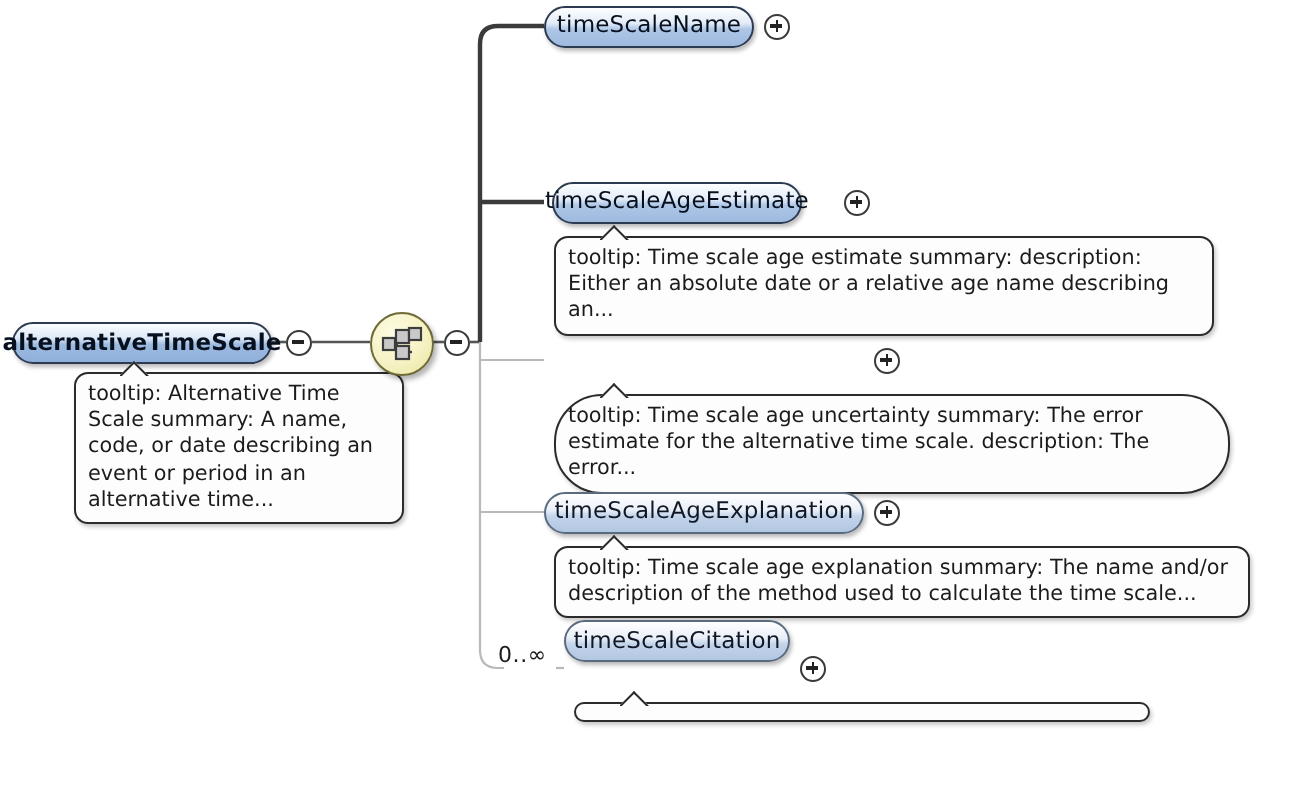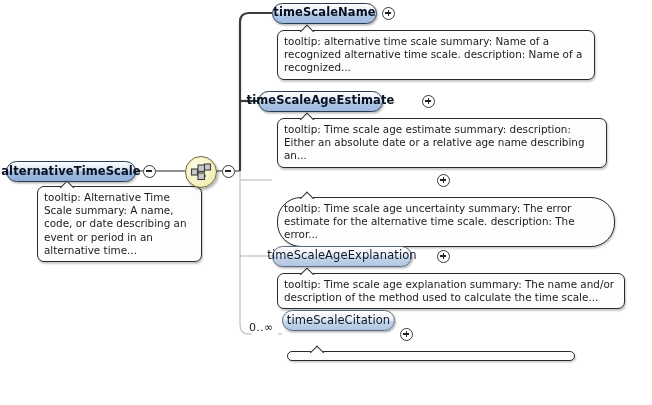--- a/index.html
+++ b/index.html
@@ -51,21 +51,21 @@
     font-size: 11.5px;
     color: #101828;
     line-height: 1;
     letter-spacing: 0.1px;
   }
   
   .node.strong {
     border: 1.6px solid #2c3b51;
     background: linear-gradient(to bottom, #fdfefe 0%, #e3ecf8 40%, #adc6e6 56%, #9dbadf 100%);
   }
-  .node.strong .label { font-weight: bold; color: #06101f; text-align: right; }
+  .node.strong .label { font-weight: normal; color: #06101f; text-align: right; }
   .node.root {
     border: 1.6px solid #2c3b51;
     background: linear-gradient(to bottom, #fcfdff 0%, #dce8f7 38%, #9dbadf 54%, #8fb0db 100%);
   }
   .node.root .label { font-weight: bold; color: #06101f; }
 
   
   .tip {
     position: absolute;
     box-sizing: border-box;
@@ -197,41 +197,37 @@
       <rect x="12" y="16" width="6.5" height="6.5" fill="#c9c9c9" stroke="#3d3d3d" stroke-width="1.1"></rect>
       <rect x="18.5" y="7" width="6" height="6" fill="#c9c9c9" stroke="#3d3d3d" stroke-width="1.1"></rect>
     </svg>
   </div>
   <div class="toggle" style="left:222px; top:164.5px;"></div>
 
   <div class="node strong" style="left:272px; top:2.5px; width:105px;">
     <span class="label">timeScaleName</span>
   </div>
   <div class="toggle plus" style="left:382px; top:6.5px;"></div>
-  <div class="tip" style="left:277px; top:30px; width:318px;">
-    <span class="tail" style="left:22px;"></span>
-    <span class="tiptext">tooltip: alternative time scale summary: Name of a recognized alternative time scale. description: Name of a recognized...</span>
-  </div>
-
-  <div class="node strong" style="left:258px; top:90.5px; width:125px;">
+
+  <div class="node strong" style="left:276px; top:90.5px; width:125px;">
     <span class="label">timeScaleAgeEstimate</span>
   </div>
   <div class="toggle plus" style="left:422px; top:94.5px;"></div>
   <div class="tip" style="left:277px; top:118px; width:330px;">
     <span class="tail" style="left:22px;"></span>
     <span class="tiptext">tooltip: Time scale age estimate summary: description: Either an absolute date or a relative age name describing an...</span>
   </div>
 
   <div class="toggle plus" style="left:437px; top:173.5px;"></div>
   <div class="tip" style="left:277px; top:197px; width:338px;border-radius:24px;">
     <span class="tail" style="left:22px;"></span>
     <span class="tiptext">tooltip: Time scale age uncertainty summary: The error estimate for the alternative time scale. description: The error...</span>
   </div>
 
-  <div class="node" style="left:272px; top:245.5px; width:140px;">
+  <div class="node" style="left:272px; top:245.5px; width:160px;">
     <span class="label">timeScaleAgeExplanation</span>
   </div>
   <div class="toggle plus" style="left:437px; top:249.5px;"></div>
   <div class="tip" style="left:277px; top:273px; width:348px;">
     <span class="tail" style="left:22px;"></span>
     <span class="tiptext">tooltip: Time scale age explanation summary: The name and/or description of the method used to calculate the time scale...</span>
   </div>
 
   <div class="card" style="left:249px; top:321px;">0..∞</div>
   <div class="node" style="left:282px; top:310px; width:113px;">

